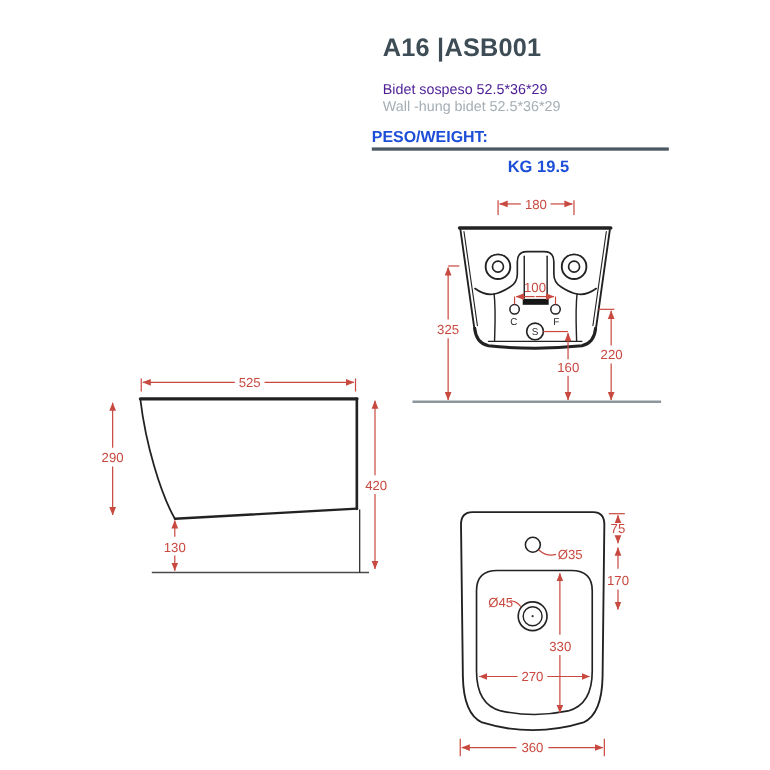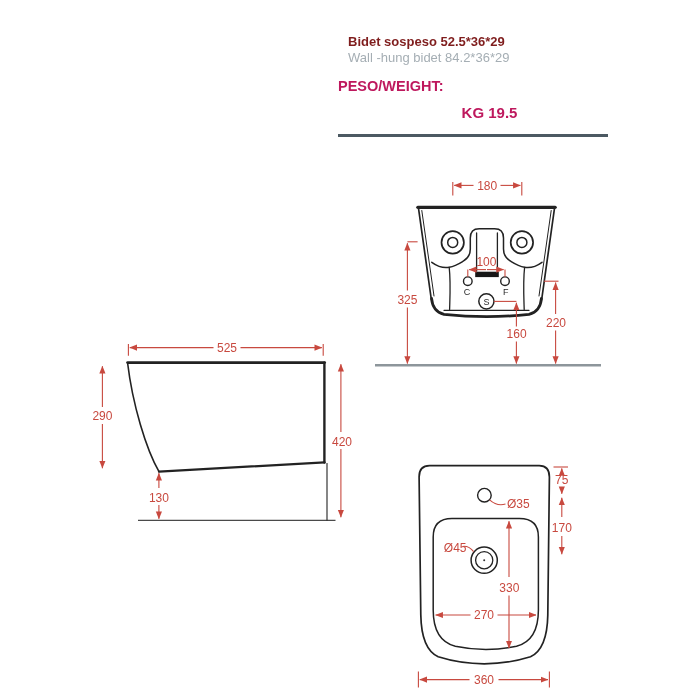--- a/index.html
+++ b/index.html
@@ -1,36 +1,37 @@
 <!DOCTYPE html>
 <html><head>
 <meta charset="utf-8">
 <style>
   html,body{margin:0;padding:0;background:#ffffff;}
   body{width:700px;height:700px;position:relative;font-family:"Liberation Sans",sans-serif;overflow:hidden;}
   .header{position:absolute;left:338px;top:30px;width:280px;color:#3d4c55;}
   .title{font-size:23px;font-weight:bold;letter-spacing:.2px;padding-left:10px;color:#3d4c55;}
-  .sub-it{font-size:13px;margin-top:4px;padding-left:10px;color:#7f1d1d;font-weight:bold;}
+  .sub-it{font-size:13px;margin-top:16px;padding-left:10px;color:#4c1d95;}
   .sub-en{font-size:13px;margin-top:1px;padding-left:10px;color:#a5aeb4;}
-  .weight-row{margin-top:13px;font-size:14.5px;font-weight:bold;color:#be185d;display:flex;}
+  .weight-row{margin-top:13px;font-size:14.5px;font-weight:bold;color:#1d4ed8;display:flex;}
   .weight-val{margin-left:18px;font-size:15px;margin-top:26px;}
   .separator{position:absolute;left:338px;top:134px;width:270px;height:2.5px;background:#4c5962;}
   svg{position:absolute;left:0;top:0;}
   .ln{stroke:#222;fill:none;stroke-linecap:round;stroke-linejoin:round;}
   .red{stroke:#c8493f;fill:none;stroke-width:1.1;stroke-linecap:butt;}
   .dtxt{fill:#c8493f;font-size:12px;text-anchor:middle;font-family:"Liberation Sans",sans-serif;}
   .stxt{fill:#c8493f;font-size:12px;text-anchor:start;font-family:"Liberation Sans",sans-serif;}
   .ltxt{fill:#2a2a2a;font-size:9px;text-anchor:middle;font-family:"Liberation Sans",sans-serif;}
 </style>
 </head>
 <body>
 
 <div class="header">
+  <div class="title">A16 |ASB001</div>
   <div class="sub-it">Bidet sospeso 52.5*36*29</div>
-  <div class="sub-en">Wall -hung bidet 84.2*36*29</div>
+  <div class="sub-en">Wall -hung bidet 52.5*36*29</div>
   <div class="weight-row">
     <span>PESO/WEIGHT:</span>
     <span class="weight-val">KG 19.5</span>
   </div>
 </div>
 <div class="separator"></div>
 
 <svg width="700" height="700" viewBox="0 0 700 700">
   <defs>
     <marker id="arr" viewBox="0 0 10 10" refX="9.5" refY="5" markerWidth="7" markerHeight="7" orient="auto">

